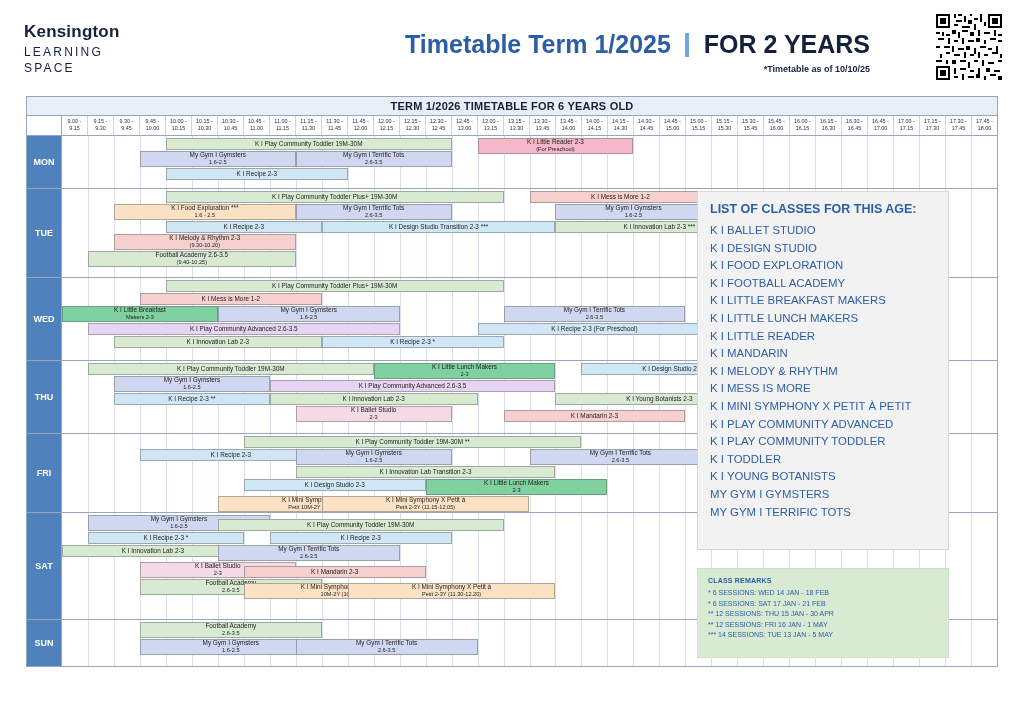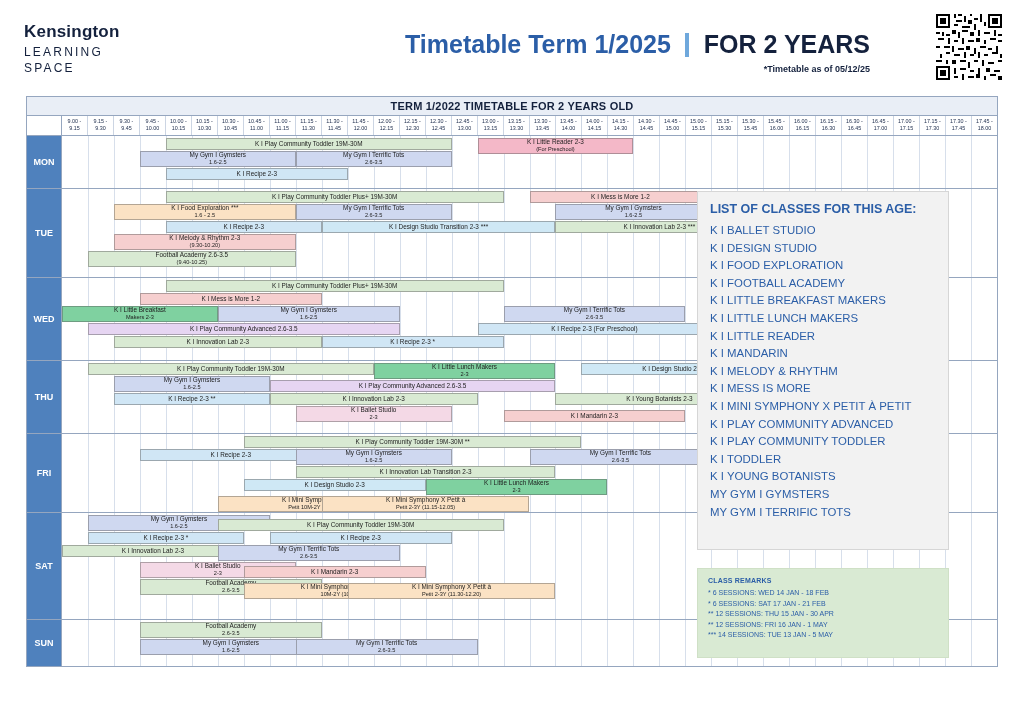--- a/index.html
+++ b/index.html
@@ -64,21 +64,21 @@
   <div class="logo">
     <div class="l1">Kensington</div>
     <div class="l2">LEARNING</div>
     <div class="l3">SPACE</div>
   </div>
 
   <div class="title-wrap">
     <span class="title-main">Timetable Term 1/2025</span>
     <span class="title-sep"></span>
     <span class="title-age">FOR 2 YEARS</span>
-    <div class="title-note">*Timetable as of 05/12/25</div>
+    <div class="title-note">*Timetable as of 10/10/25</div>
   </div>
 
   <svg class="qr" viewBox="0 0 33 33" shape-rendering="crispEdges">
     <rect width="33" height="33" fill="#fff"></rect>
     <g fill="#000">
       <rect x="0" y="0" width="7" height="7"></rect>
         <rect x="1" y="1" width="5" height="5" fill="#fff"></rect>
         <rect x="2" y="2" width="3" height="3"></rect>
       <rect x="26" y="0" width="7" height="7"></rect>
         <rect x="27" y="1" width="5" height="5" fill="#fff"></rect>
@@ -156,21 +156,21 @@
         <rect x="16" y="31" width="3" height="1"></rect>
       <rect x="20" y="30" width="2" height="2"></rect>
         <rect x="24" y="31" width="1" height="2"></rect>
         <rect x="27" y="30" width="3" height="1"></rect>
       <rect x="31" y="31" width="2" height="2"></rect>
     </g>
   </svg>
 </div>
 
 <div class="tbl">
-  <div class="band">TERM 1/2022 TIMETABLE FOR 2 YEARS OLD</div>
+  <div class="band">TERM 1/2026 TIMETABLE FOR 6 YEARS OLD</div>
   <div class="timerow" id="time-header">
     <div class="daycol-head"></div>
   <div class="tcell">9.00 -<br>9.15</div>
       <div class="tcell">9.15 -<br>9.30</div>
       <div class="tcell">9.30 -<br>9.45</div>
       <div class="tcell">9.45 -<br>10.00</div>
       <div class="tcell">10.00 -<br>10.15</div>
       <div class="tcell">10.15 -<br>10.30</div>
       <div class="tcell">10.30 -<br>10.45</div>
       <div class="tcell">10.45 -<br>11.00</div>

